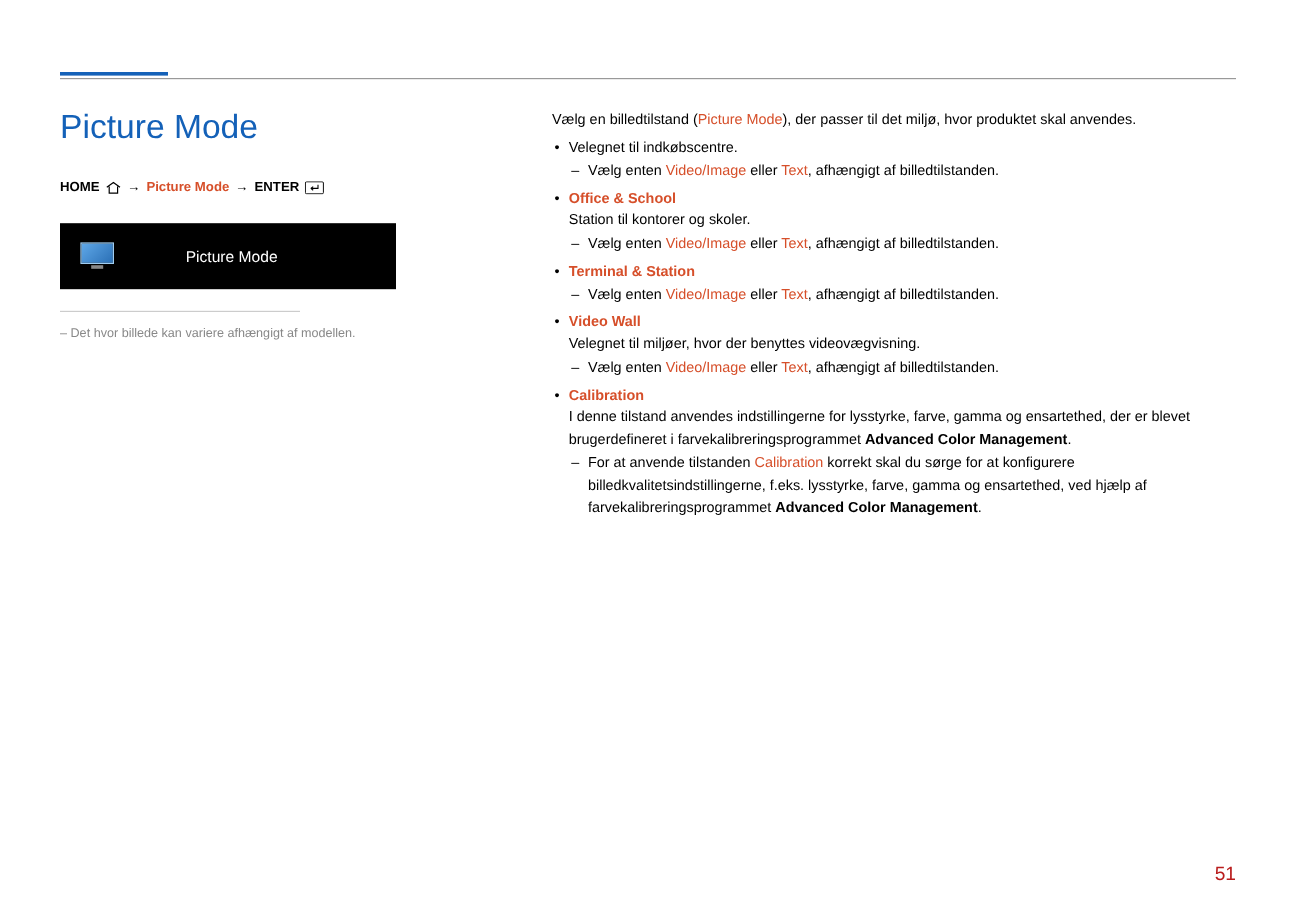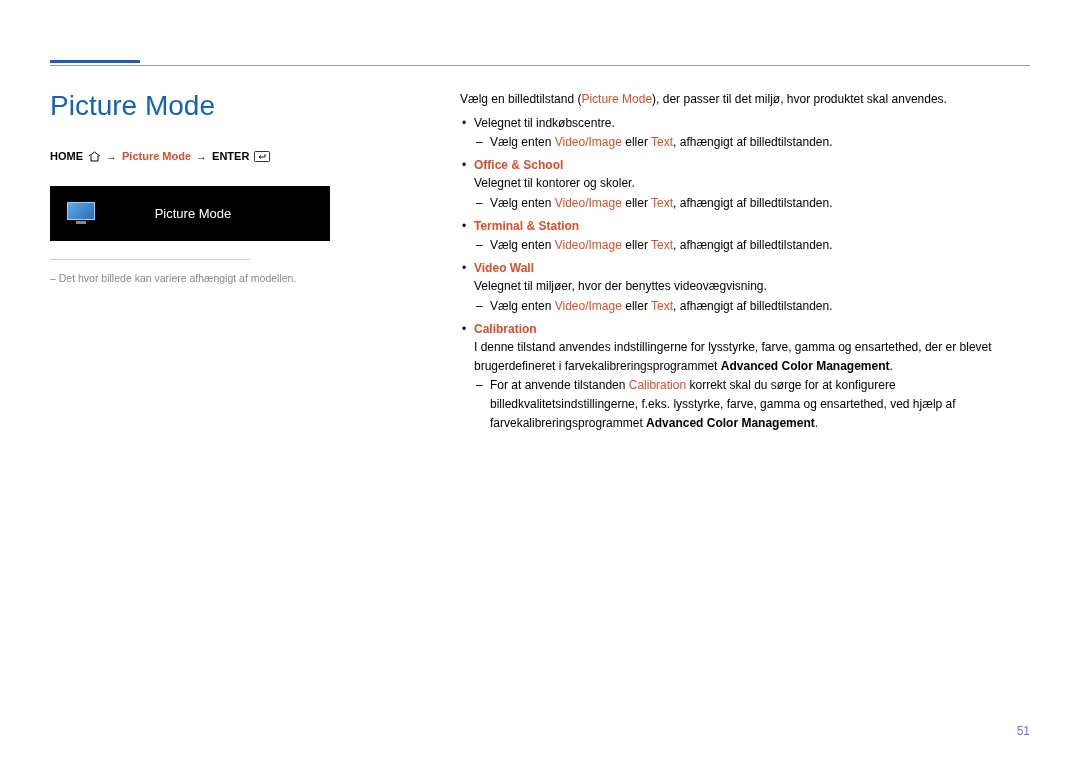--- a/index.html
+++ b/index.html
@@ -119,22 +119,22 @@
   ul.sub > li::before {
     content: "–";
     position: absolute;
     left: -14px;
     top: 0;
   }
   .page-num {
     position: absolute;
     bottom: 25px;
     right: 50px;
-    font-size: 12px;
-    color: #8b5cf6;
+    font-size: 16px;
+    color: #b91c1c;
   }
   .arrow { font-family: sans-serif; }
 </style>
 </head>
 <body>
 
 <div class="page">
   <div class="top-bar"></div>
   <div class="full-line"></div>
 
@@ -181,21 +181,21 @@
       <ul class="main">
         <li>
           <span class="desc">Velegnet til indkøbscentre.</span>
           <ul class="sub">
             <li><span>Vælg enten </span><span class="accent">Video/Image</span><span> eller </span><span class="accent">Text</span><span>, afhængigt af billedtilstanden.</span></li>
           </ul>
         </li>
 
         <li>
           <span class="mode-name accent">Office &amp; School</span>
-          <span class="desc">Velegnet til kontorer og skoler.</span>
+          <span class="desc">Station til kontorer og skoler.</span>
           <ul class="sub">
             <li><span>Vælg enten </span><span class="accent">Video/Image</span><span> eller </span><span class="accent">Text</span><span>, afhængigt af billedtilstanden.</span></li>
           </ul>
         </li>
 
         <li>
           <span class="mode-name accent">Terminal &amp; Station</span>
           <ul class="sub">
             <li><span>Vælg enten </span><span class="accent">Video/Image</span><span> eller </span><span class="accent">Text</span><span>, afhængigt af billedtilstanden.</span></li>
           </ul>

